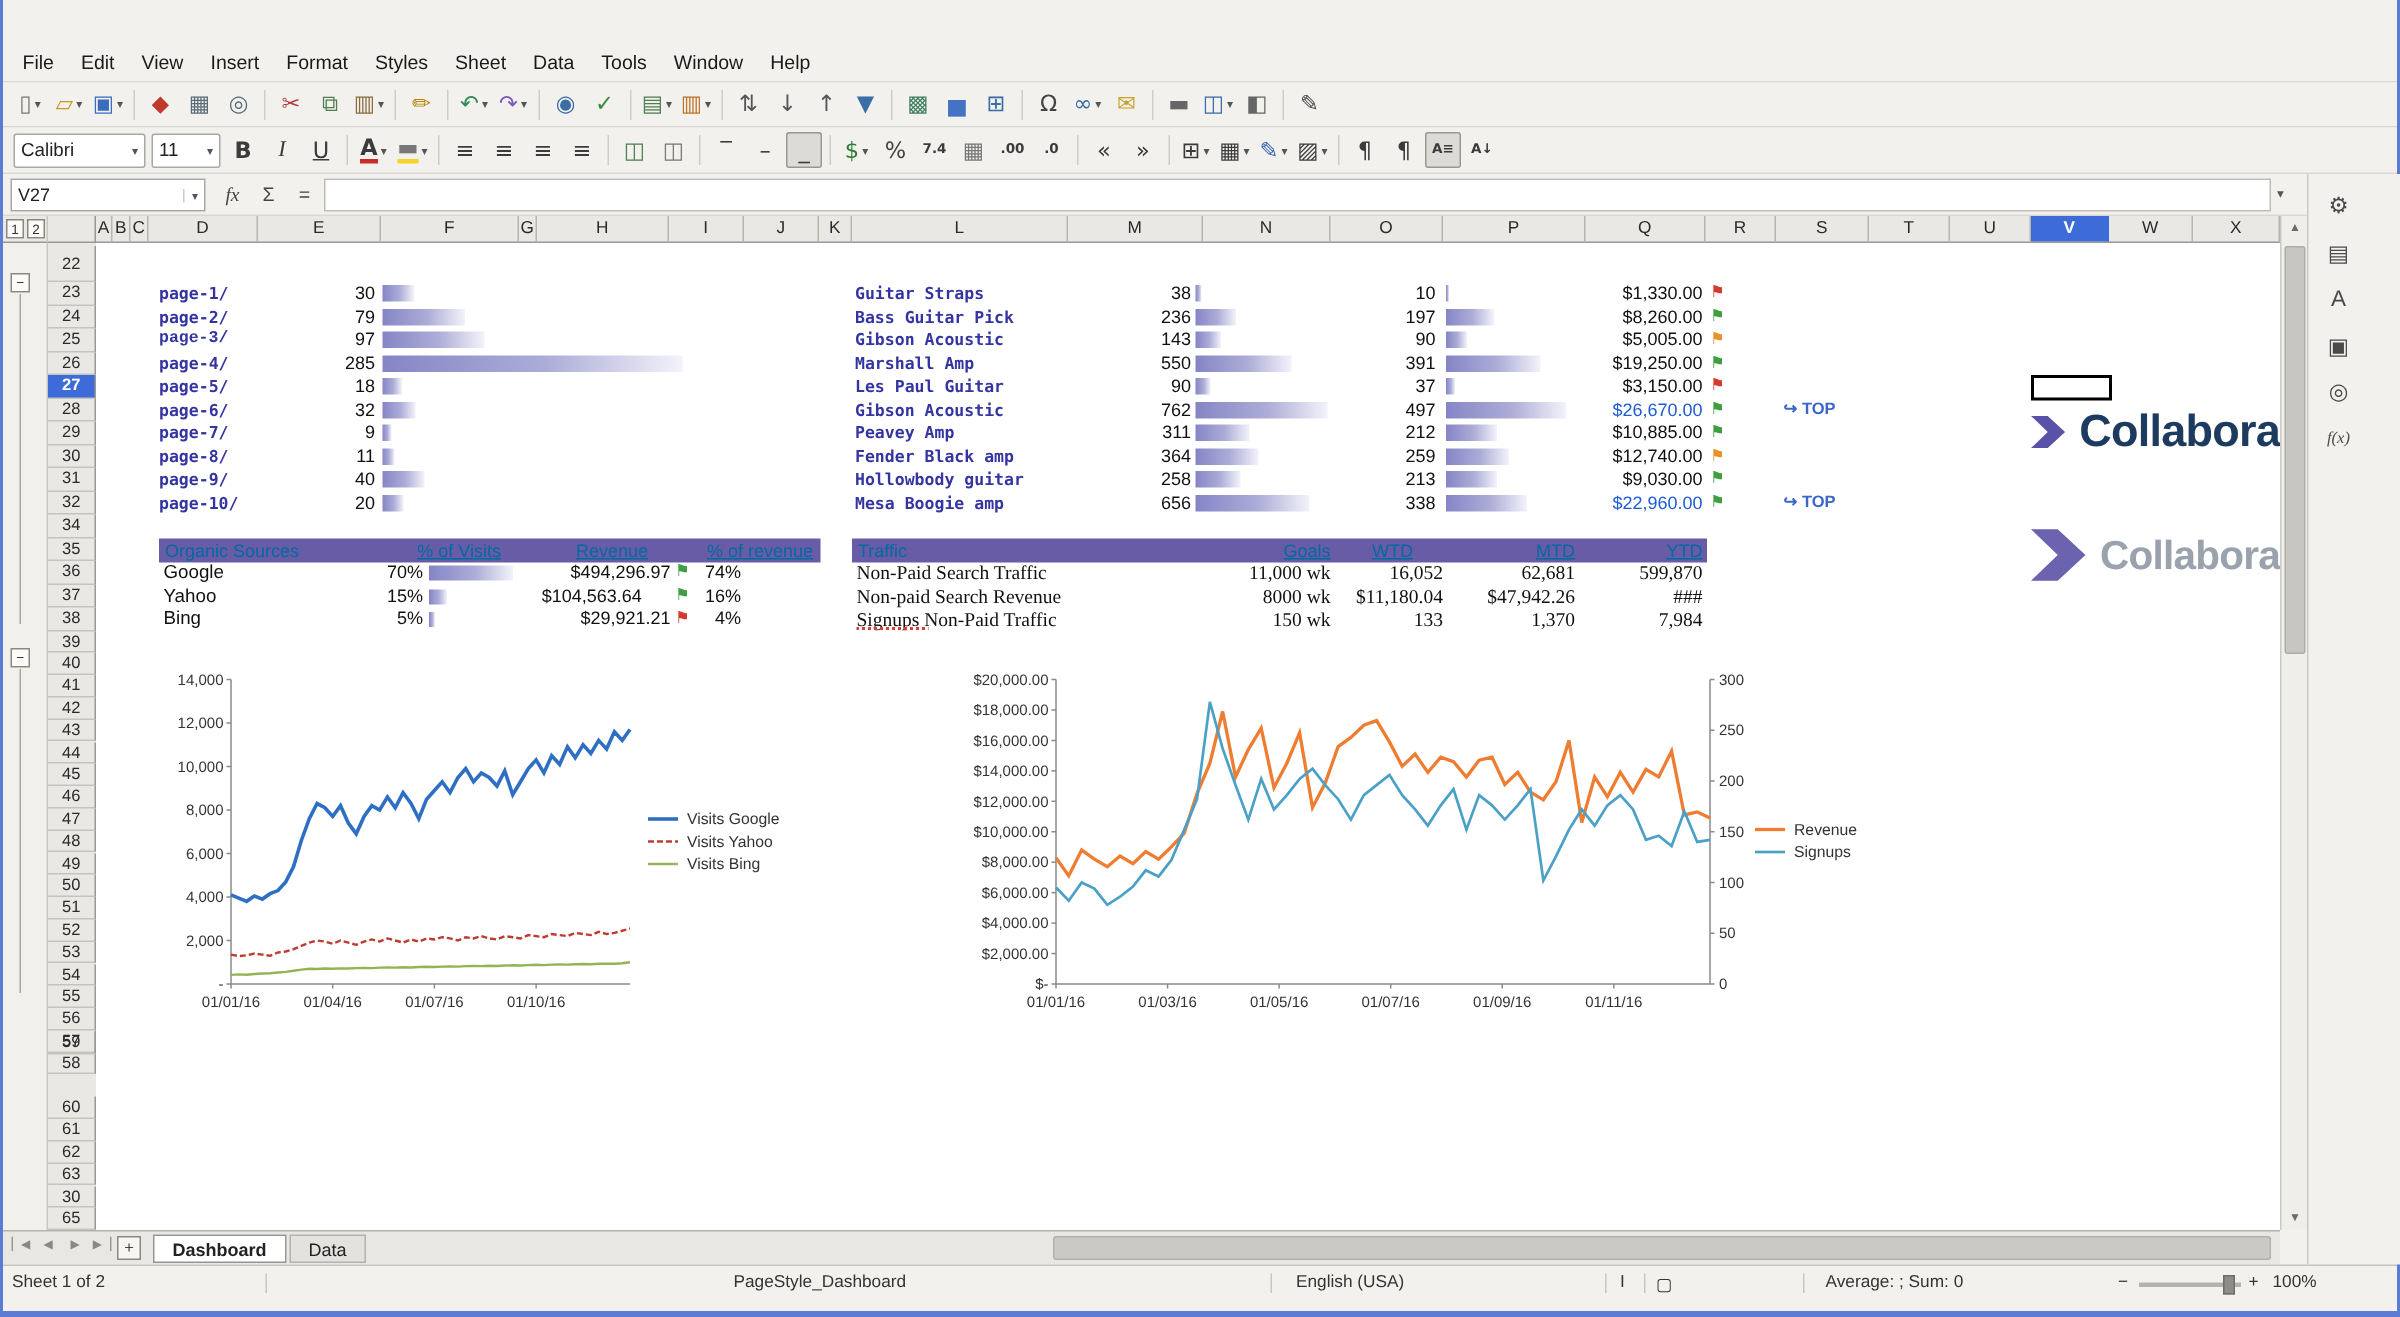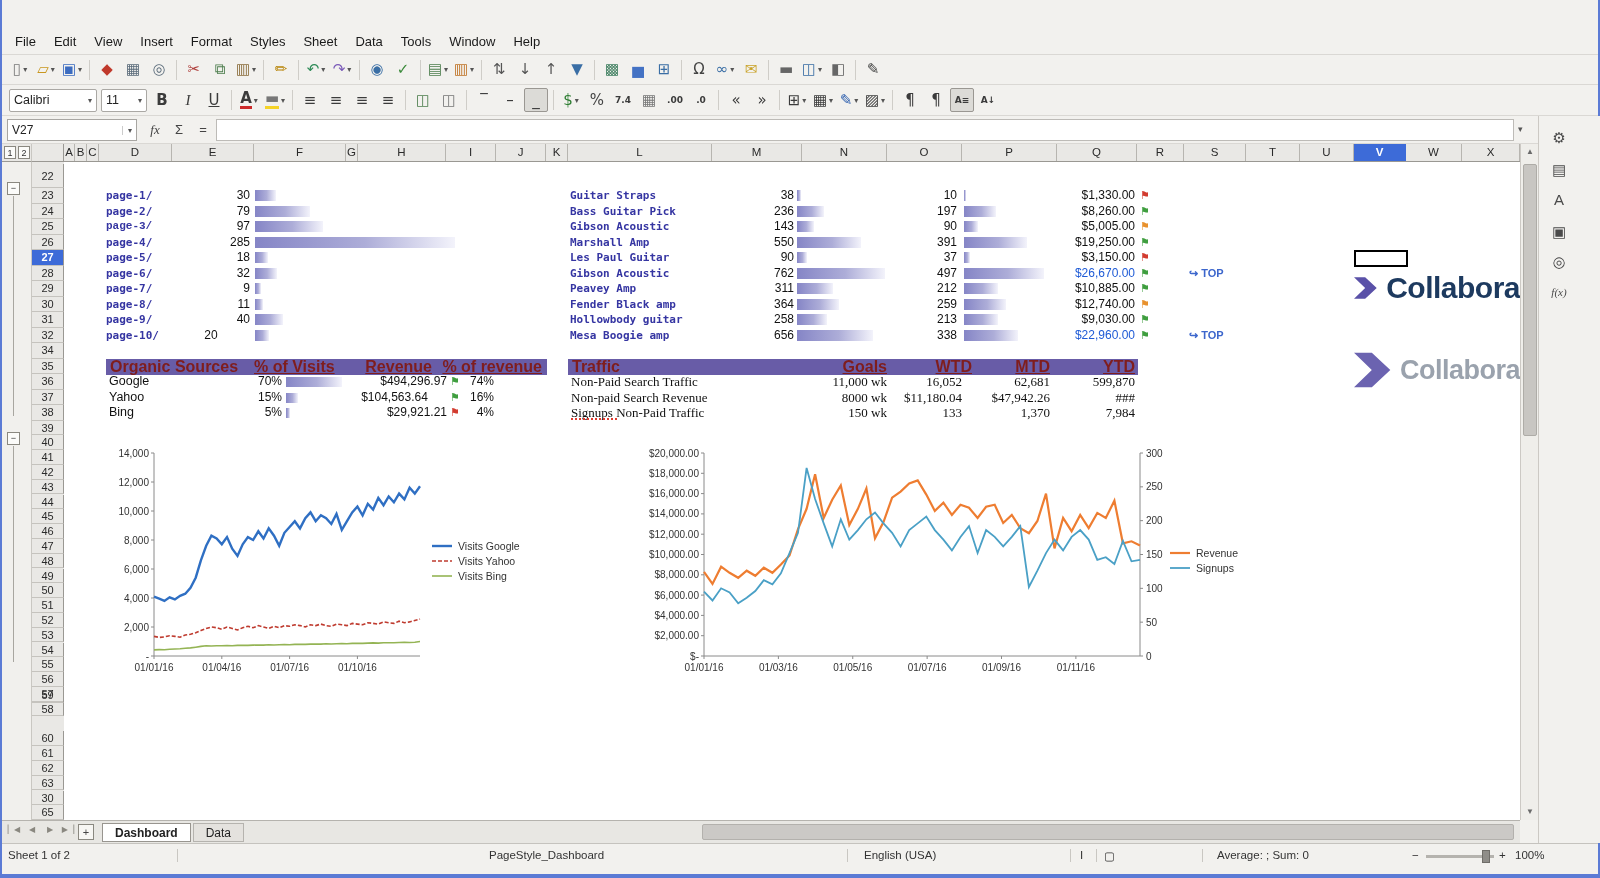--- a/index.html
+++ b/index.html
@@ -59,21 +59,21 @@
   .mono{font-family:"DejaVu Sans Mono",monospace;font-weight:bold;font-size:11px;color:#3535a2}
   .num{text-align:right}
   .serif{font-family:"Liberation Serif",serif;font-size:13px}
   .src{font-size:12.5px}
   .link{color:#1f5bd6}
   .databar{position:absolute;background:linear-gradient(to right,#8585c6 0%,#adadd8 55%,#f3f3fb 100%)}
   .flag{position:absolute;font-size:11px;line-height:15px}
   .flag-red{color:#d23b2f}.flag-green{color:#3f9e3f}.flag-orange{color:#e8912d}
   .toplink{position:absolute;color:#3c66cc;font-weight:bold;font-size:11px;line-height:15px}
   .thead{position:absolute;background:#685ca7}
-  .thead-lab{position:absolute;color:#7f1d1d;font-weight:bold;font-size:16px;line-height:16px;white-space:nowrap}
+  .thead-lab{position:absolute;color:#0369a1;font-weight:normal;font-size:12px;line-height:16px;white-space:nowrap}
   .thead-lab.u{text-decoration:underline}
   .squiggle{position:absolute;height:2px;background:repeating-linear-gradient(90deg,#e03b2f 0 2px,transparent 2px 4px)}
   .cursor{position:absolute;border:2px solid #000;z-index:30}
   .chart{position:absolute;background:#fff}
   .logo{position:absolute;overflow:hidden;white-space:nowrap;display:flex;align-items:center;z-index:5}
   .logo-text{font-weight:bold;font-size:30px;color:#1d3a5f;margin-left:9px;letter-spacing:-0.5px}
   .logo2 .logo-text{color:#9aa2ad;font-size:27px}
   
   #vscroll{position:absolute;left:1518px;top:144px;width:18px;height:676px;background:#efeeea;border-left:1px solid #ccc9c4}
   .vs-btn{position:absolute;left:1px;width:16px;height:16px;font-size:8px;color:#6a6a6a;text-align:center;line-height:16px}
@@ -461,21 +461,21 @@
       <div class="abs cell mono" style="left: 42px; top: 119px; width: 66px; height: 15.5px;">page-7/</div>
       <div class="abs cell num" style="left: 108px; top: 119px; width: 78px; height: 15.5px;">9</div>
       <div class="abs databar" style="left: 191px; top: 121px; width: 6.31579px; height: 11px;"></div>
       <div class="abs cell mono" style="left: 42px; top: 134.5px; width: 66px; height: 15.5px;">page-8/</div>
       <div class="abs cell num" style="left: 108px; top: 134.5px; width: 78px; height: 15.5px;">11</div>
       <div class="abs databar" style="left: 191px; top: 136.5px; width: 7.7193px; height: 11px;"></div>
       <div class="abs cell mono" style="left: 42px; top: 150px; width: 66px; height: 15.5px;">page-9/</div>
       <div class="abs cell num" style="left: 108px; top: 150px; width: 78px; height: 15.5px;">40</div>
       <div class="abs databar" style="left: 191px; top: 152px; width: 28.0702px; height: 11px;"></div>
       <div class="abs cell mono" style="left: 42px; top: 165.5px; width: 66px; height: 15.5px;">page-10/</div>
-      <div class="abs cell num" style="left: 108px; top: 165.5px; width: 78px; height: 15.5px; text-align: center;">20</div>
+      <div class="abs cell num" style="left: 108px; top: 165.5px; width: 78px; height: 15.5px;">20</div>
       <div class="abs databar" style="left: 191px; top: 167.5px; width: 14.0351px; height: 11px;"></div>
       <div class="abs cell mono" style="left: 506px; top: 26px; width: 140px; height: 15.5px;">Guitar Straps</div>
       <div class="abs cell num" style="left: 648px; top: 26px; width: 82px; height: 15.5px;">38</div>
       <div class="abs databar" style="left: 733px; top: 28px; width: 4.38845px; height: 11px;"></div>
       <div class="abs cell num" style="left: 823px; top: 26px; width: 70px; height: 15.5px;">10</div>
       <div class="abs databar" style="left: 900px; top: 28px; width: 1.60966px; height: 11px;"></div>
       <div class="abs cell num" style="left: 968px; top: 26px; width: 103px; height: 15.5px;">$1,330.00</div>
       <div class="abs flag flag-red" style="left: 1076px; top: 26px; width: 14px; height: 15.5px;">⚑</div>
       <div class="abs cell mono" style="left: 506px; top: 41.5px; width: 140px; height: 15.5px;">Bass Guitar Pick</div>
       <div class="abs cell num" style="left: 648px; top: 41.5px; width: 82px; height: 15.5px;">236</div>
@@ -561,21 +561,21 @@
       <div class="abs cell num" style="left: 398px; top: 227.5px; width: 32px; height: 15.5px;">16%</div>
       <div class="abs cell src" style="left: 45px; top: 243px; width: 110px; height: 15.5px;">Bing</div>
       <div class="abs cell num" style="left: 168px; top: 243px; width: 50px; height: 15.5px;">5%</div>
       <div class="abs databar" style="left: 222px; top: 246px; width: 4px; height: 10px;"></div>
       <div class="abs cell num" style="left: 278px; top: 243px; width: 105px; height: 15.5px;">$29,921.21</div>
       <div class="abs flag flag-red" style="left: 386px; top: 243px; width: 14px; height: 15.5px;">⚑</div>
       <div class="abs cell num" style="left: 398px; top: 243px; width: 32px; height: 15.5px;">4%</div>
       <div class="abs thead" style="left: 504px; top: 196.5px; width: 570px; height: 16px;"></div>
       <div class="abs thead-lab" style="left: 508px; top: 196.5px; width: 120px; height: 16px;">Traffic</div>
       <div class="abs thead-lab u num" style="left: 744px; top: 196.5px; width: 79px; height: 16px;">Goals</div>
-      <div class="abs thead-lab u num" style="left: 844px; top: 196.5px; width: 64px; height: 16px; text-align: right;">WTD</div>
+      <div class="abs thead-lab u num" style="left: 814px; top: 196.5px; width: 64px; height: 16px; text-align: right;">WTD</div>
       <div class="abs thead-lab u num" style="left: 924px; top: 196.5px; width: 62px; height: 16px;">MTD</div>
       <div class="abs thead-lab u num" style="left: 1009px; top: 196.5px; width: 62px; height: 16px;">YTD</div>
       <div class="abs cell serif" style="left: 507px; top: 212px; width: 230px; height: 15.5px;">Non-Paid Search Traffic</div>
       <div class="abs cell num serif" style="left: 740px; top: 212px; width: 83px; height: 15.5px;">11,000 wk</div>
       <div class="abs cell num serif" style="left: 830px; top: 212px; width: 68px; height: 15.5px;">16,052</div>
       <div class="abs cell num serif" style="left: 906px; top: 212px; width: 80px; height: 15.5px;">62,681</div>
       <div class="abs cell num serif" style="left: 1000px; top: 212px; width: 71px; height: 15.5px;">599,870</div>
       <div class="abs cell serif" style="left: 507px; top: 227.5px; width: 230px; height: 15.5px;">Non-paid Search Revenue</div>
       <div class="abs cell num serif" style="left: 740px; top: 227.5px; width: 83px; height: 15.5px;">8000 wk</div>
       <div class="abs cell num serif" style="left: 830px; top: 227.5px; width: 68px; height: 15.5px;">$11,180.04</div>

